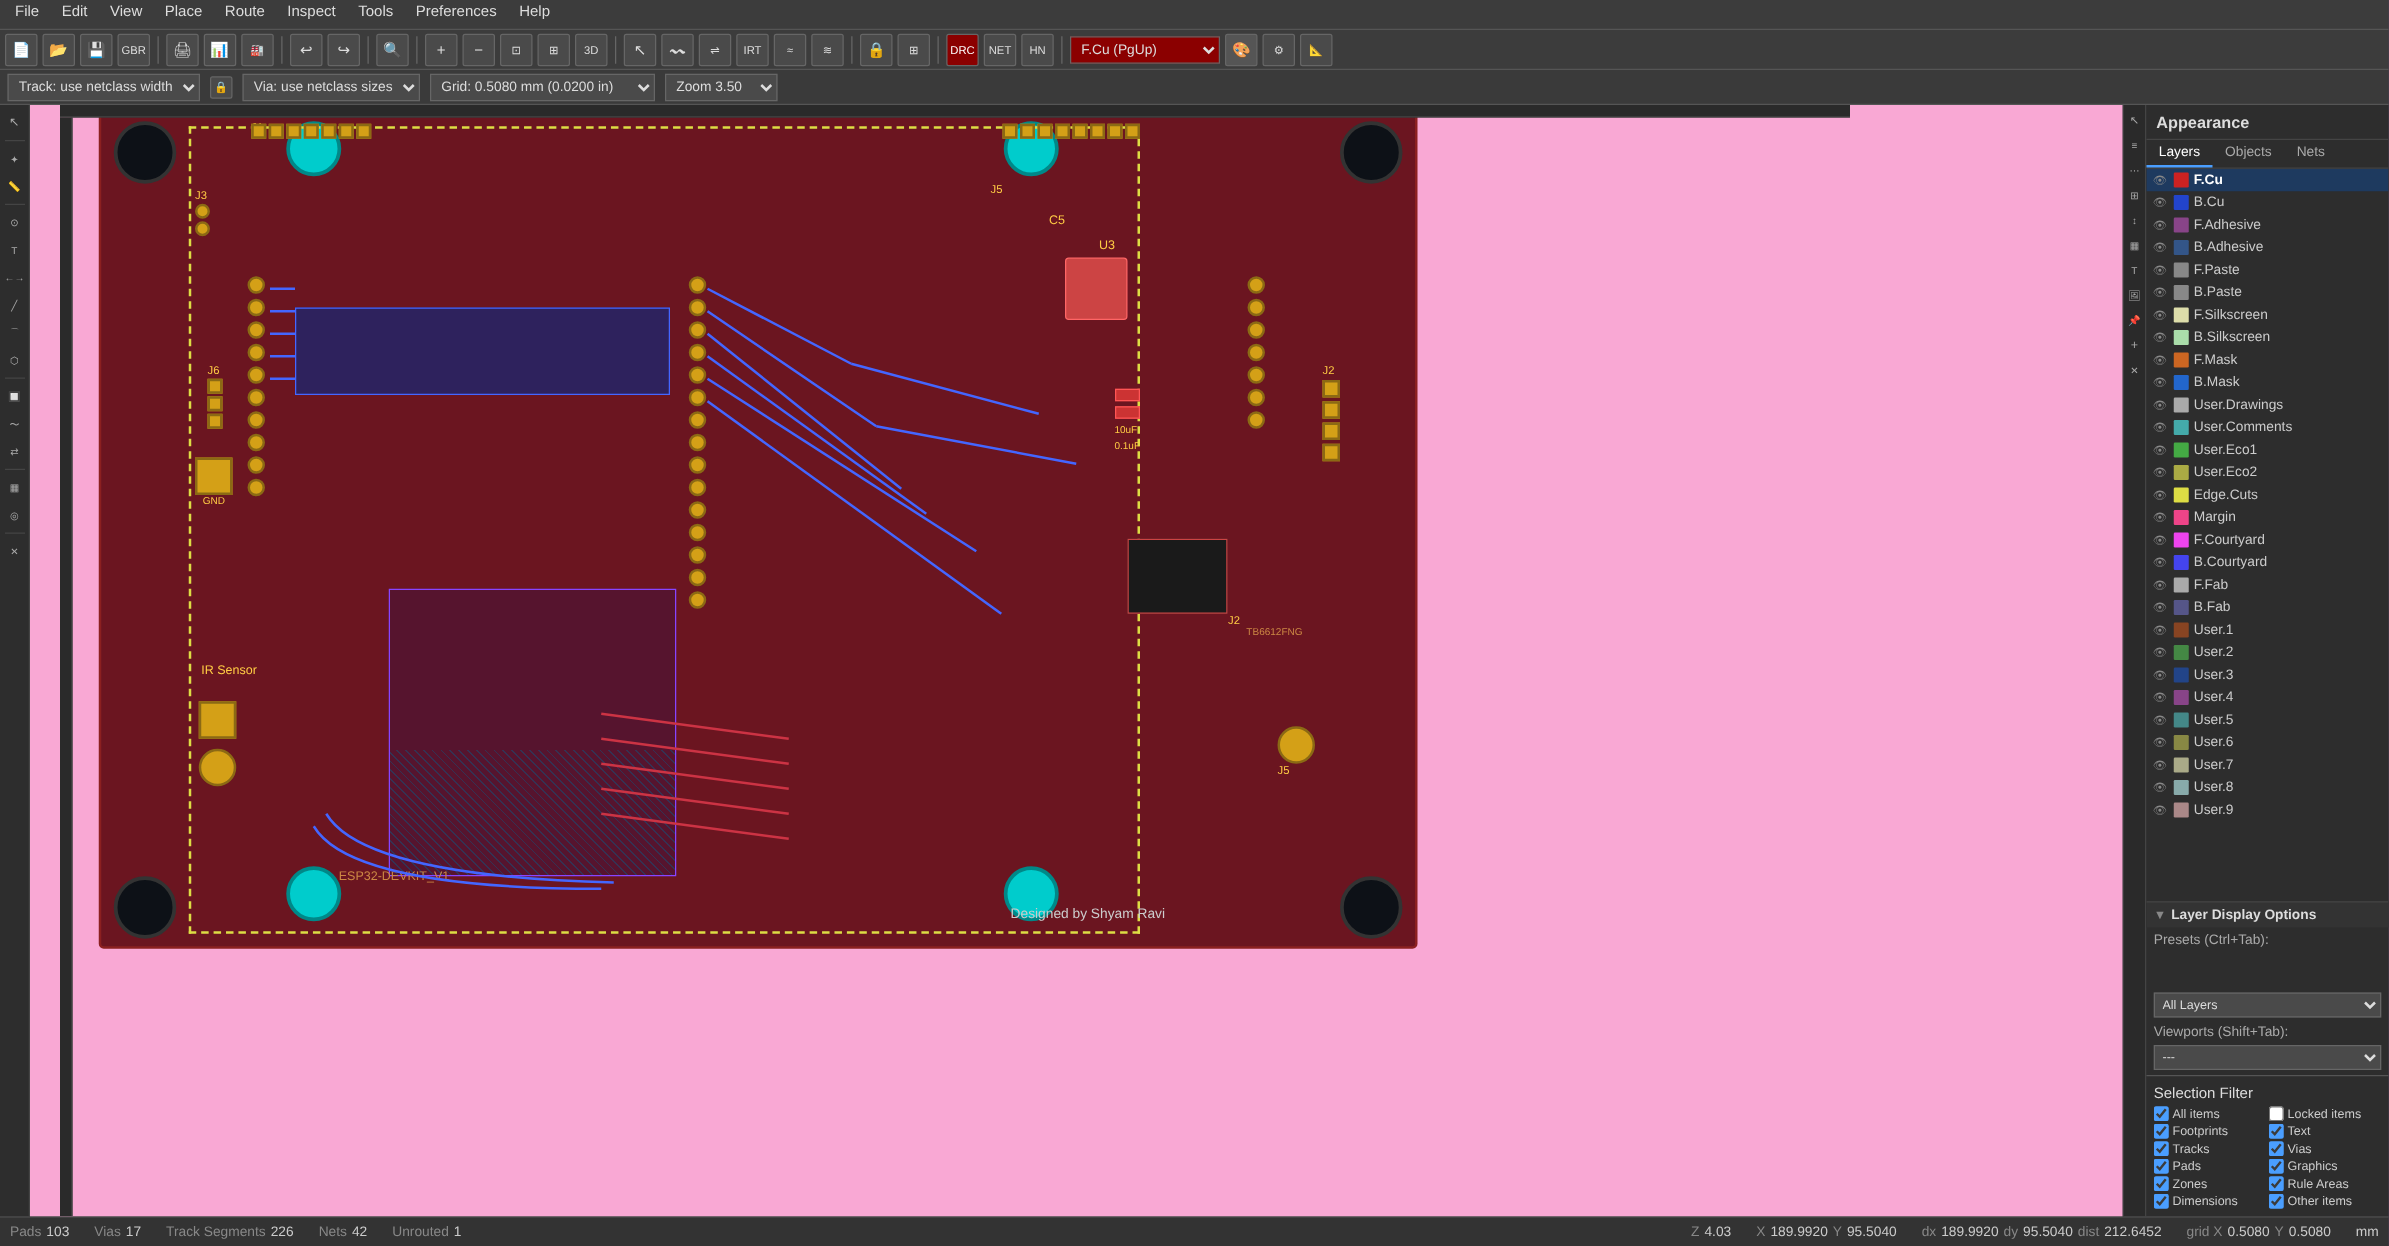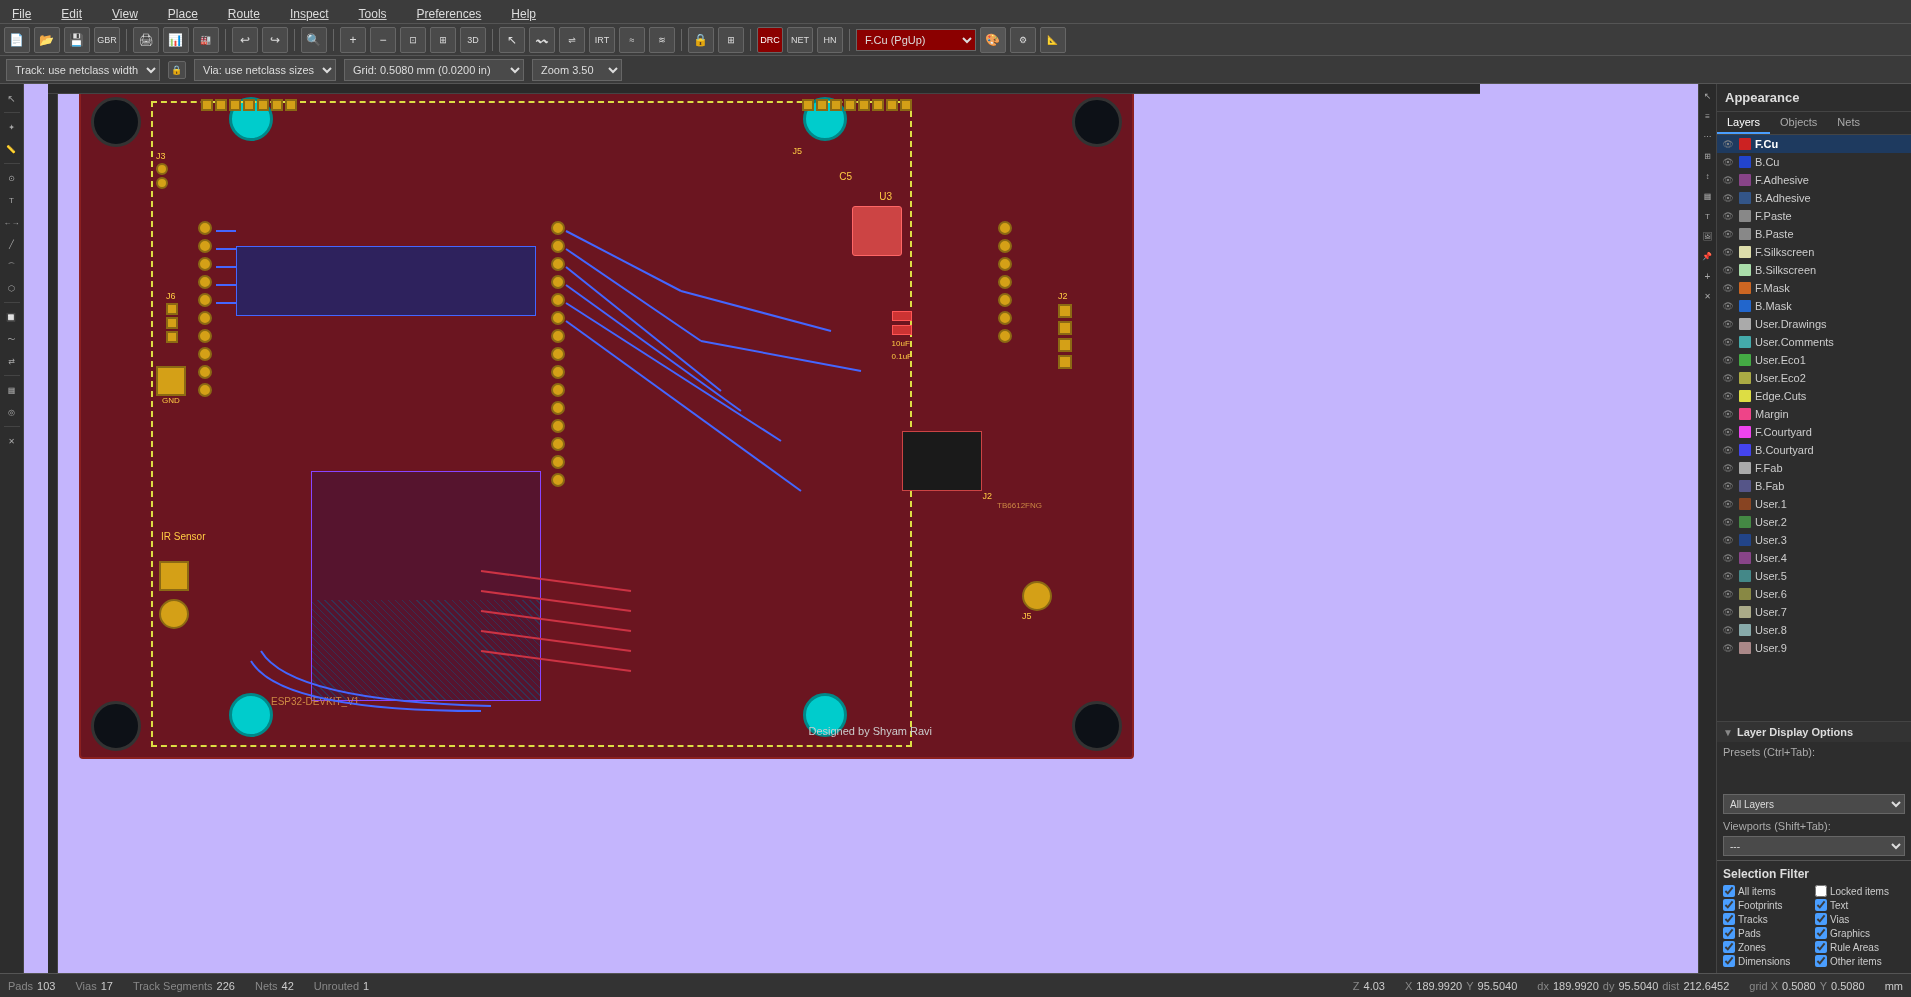--- a/index.html
+++ b/index.html
@@ -1,19 +1,19 @@
 <!DOCTYPE html>
 <html><head>
   <meta charset="utf-8">
   <style>
     * { margin: 0; padding: 0; box-sizing: border-box; }
     body { width: 1911px; height: 997px; background: #1a1a2e; font-family: 'Segoe UI', Arial, sans-serif; font-size: 12px; color: #ccc; overflow: hidden; }
 
     
-    #menubar { display: flex; align-items: flex-end; height: 24px; background: #3c3c3c; border-bottom: 1px solid #555; padding: 0 4px; gap: 14px; text-decoration: underline; }
+    #menubar { display: flex; align-items: flex-start; height: 24px; background: #3c3c3c; border-bottom: 1px solid #555; padding: 0 4px; gap: 2px; }
     .menu-item { padding: 2px 8px; color: #ddd; cursor: pointer; font-size: 12px; }
 
     
     #toolbar { display: flex; align-items: center; height: 32px; background: #3c3c3c; border-bottom: 1px solid #555; padding: 0 4px; gap: 4px; }
     .tb-btn { width: 26px; height: 26px; background: #4a4a4a; border: 1px solid #666; border-radius: 2px; cursor: pointer; display: flex; align-items: center; justify-content: center; color: #ddd; font-size: 12px; }
     .tb-separator { width: 1px; height: 22px; background: #666; margin: 0 2px; }
     .tb-select { height: 22px; background: #4a4a4a; border: 1px solid #666; color: #ddd; font-size: 11px; padding: 0 4px; cursor: pointer; }
 
     
     #toolbar2 { display: flex; align-items: center; height: 28px; background: #3a3a3a; border-bottom: 1px solid #555; padding: 0 6px; gap: 8px; }
@@ -62,21 +62,21 @@
     .chevron { color: #888; font-size: 10px; }
 
     .presets-row { display: flex; align-items: center; padding: 4px 6px; gap: 4px; }
     .presets-label { font-size: 11px; color: #aaa; }
     .presets-select { flex: 1; height: 20px; background: #4a4a4a; border: 1px solid #666; color: #ddd; font-size: 10px; padding: 0 2px; }
 
     .viewports-row { display: flex; align-items: center; padding: 2px 6px 4px 6px; gap: 4px; }
     .viewports-label { font-size: 11px; color: #aaa; }
 
     
-    .sel-filter-title { font-size: 12px; font-weight: 700; color: #ddd; padding: 6px 6px 4px 6px; border-top: 1px solid #555; }
+    .sel-filter-title { font-size: 12px; font-weight: 400; color: #ddd; padding: 6px 6px 4px 6px; border-top: 1px solid #555; }
     .sel-filter-grid { display: grid; grid-template-columns: 1fr 1fr; gap: 2px; padding: 0 6px 6px 6px; }
     .sel-item { display: flex; align-items: center; gap: 3px; }
     .sel-cb { width: 12px; height: 12px; accent-color: #4a9eff; cursor: pointer; }
     .sel-label { font-size: 10px; color: #ccc; }
 
     
     #statusbar { height: 24px; background: #333; border-top: 1px solid #555; display: flex; align-items: center; padding: 0 8px; gap: 20px; font-size: 11px; color: #aaa; }
     .status-item { display: flex; gap: 4px; }
     .status-label { color: #888; }
     .status-val { color: #ccc; }
@@ -186,21 +186,21 @@
     <div class="lt-btn" style="font-size:8px;">🔲</div>
     <div class="lt-btn" style="font-size:8px;">〜</div>
     <div class="lt-btn" style="font-size:8px;">⇄</div>
     <div class="lt-separator"></div>
     <div class="lt-btn" style="font-size:8px;">▦</div>
     <div class="lt-btn" style="font-size:8px;">◎</div>
     <div class="lt-separator"></div>
     <div class="lt-btn" style="font-size:8px;">✕</div>
   </div>
 
-  <div id="canvas-area" style="position:relative; flex:1; background:#c4b5fd; overflow:hidden;">
+  <div id="canvas-area" style="position:relative; flex:1; background:#f9a8d4; overflow:hidden;">
 
     <div id="pcb-board" style="position:absolute; left:55px; top:5px; width:1055px; height:670px; background:#6b1520; border:2px solid #8b2020;">
 
       <div class="cyan-hole" style="left:148px; top:6px;"></div>
       <div class="cyan-hole" style="right:285px; top:6px;"></div>
       <div class="cyan-hole" style="left:148px; bottom:20px;"></div>
       <div class="cyan-hole" style="right:285px; bottom:20px;"></div>
 
       <div style="position:absolute; left:10px; top:6px; width:50px; height:50px; border-radius:50%; background:#0d1117; border:3px solid #333;"></div>
       <div style="position:absolute; right:10px; top:6px; width:50px; height:50px; border-radius:50%; background:#0d1117; border:3px solid #333;"></div>

